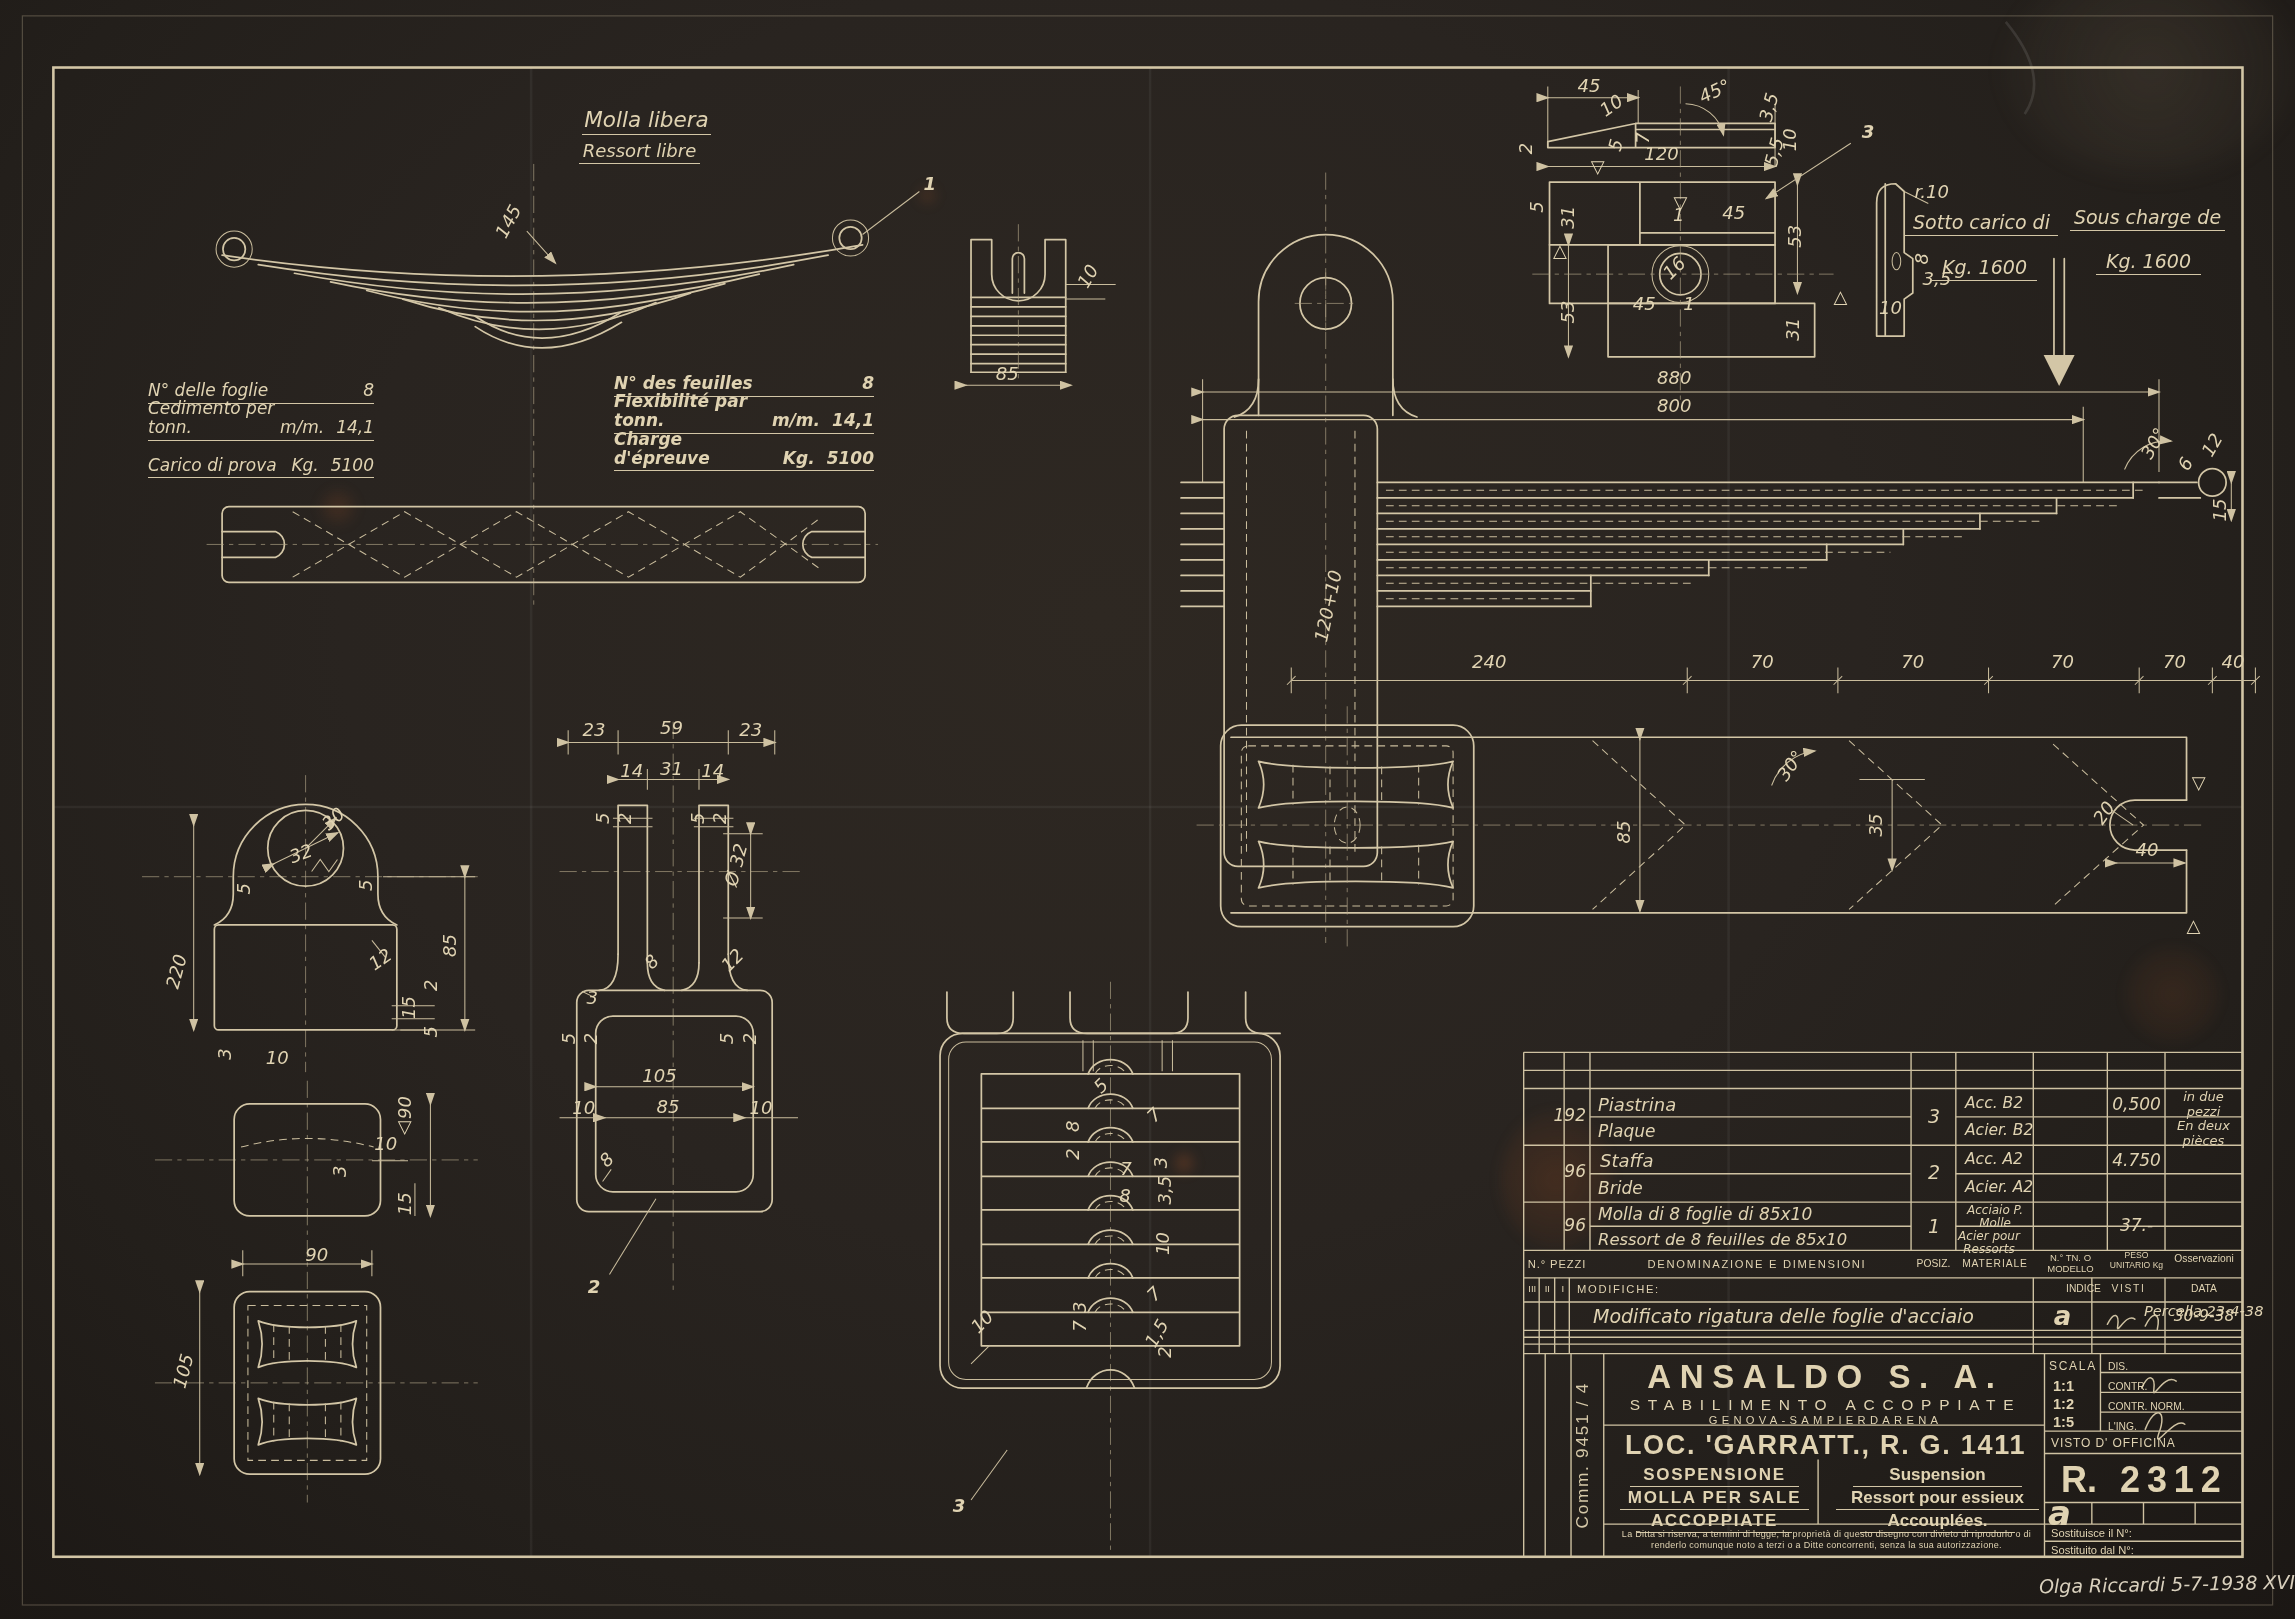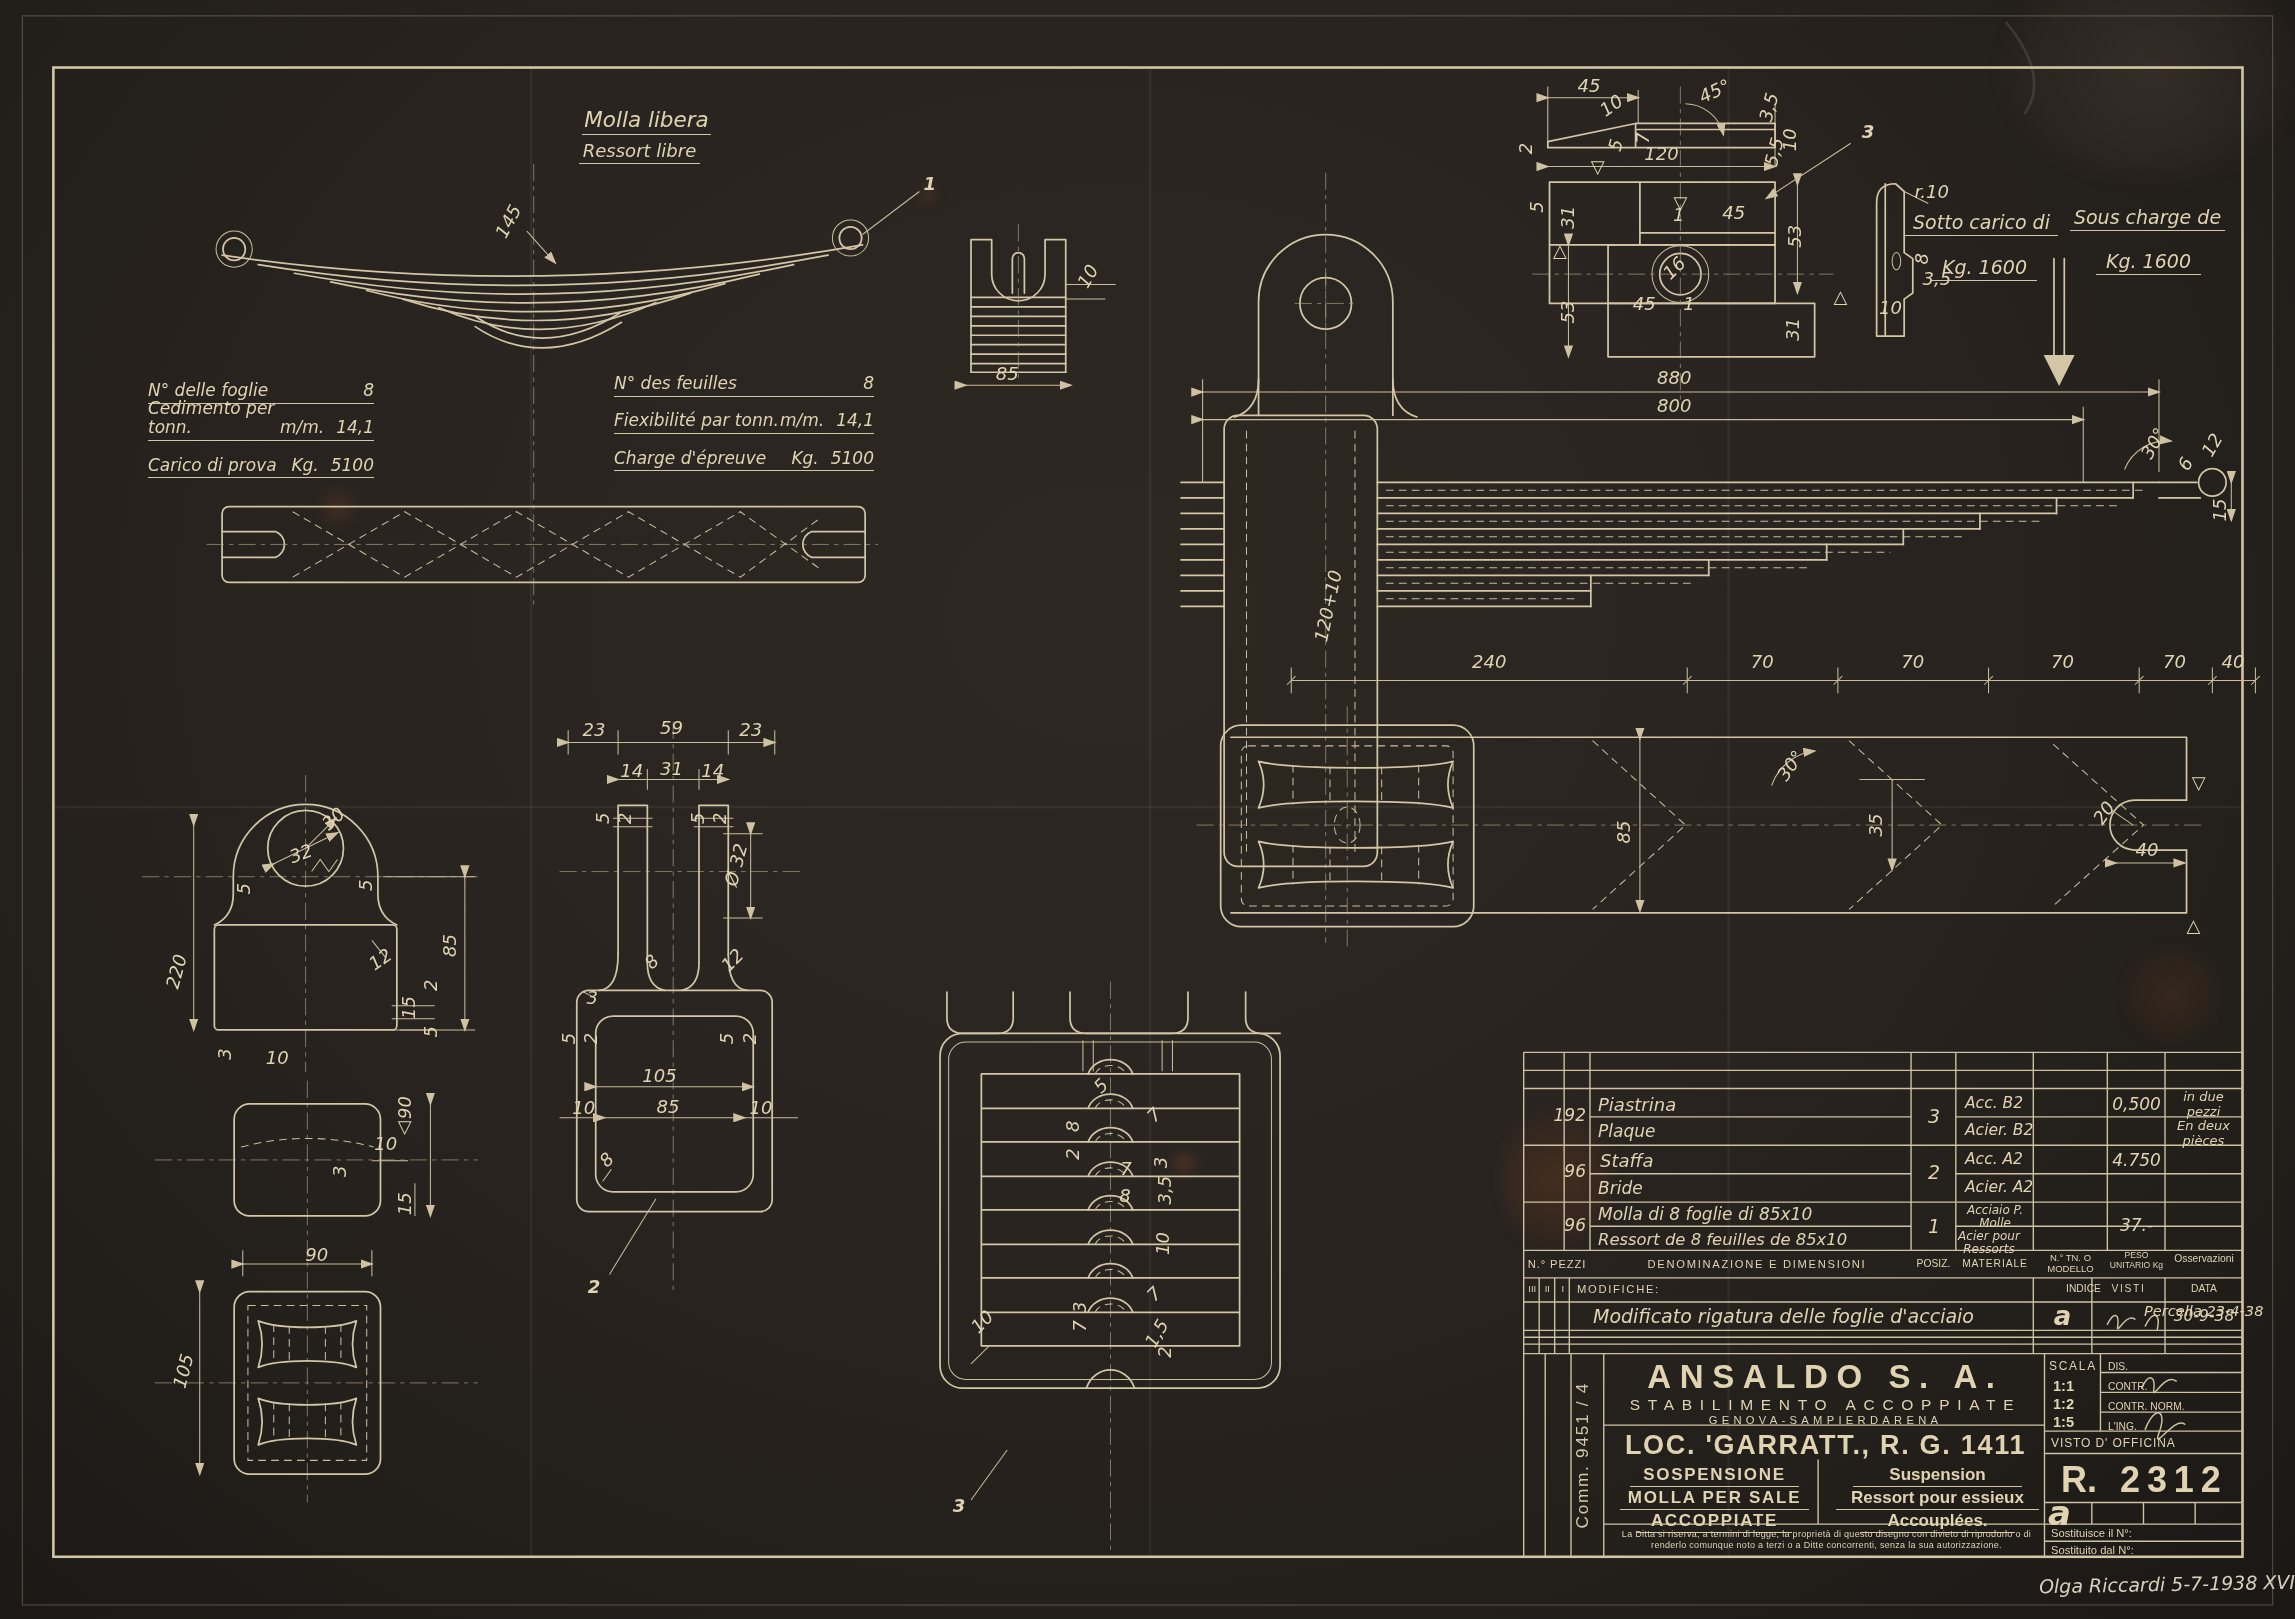--- a/index.html
+++ b/index.html
@@ -387,21 +387,21 @@
         <span class="unit">m/m.</span>
         <span>14,1</span>
       </div>
     <div class="spec-row">
         <span class="lab">Carico di prova</span>
         <span class="unit">Kg.</span>
         <span>5100</span>
       </div>
   </div>
 
-  <div class="ov" style="left:614px;top:367px;width:260px;">
+  <div class="ov" style="left:614px;top:367px;width:260px;font-weight:bold;">
     <div class="spec-row">
         <span class="lab">N° des feuilles</span>
         <span class="unit"></span>
         <span>8</span>
       </div>
     <div class="spec-row">
         <span class="lab">Fiexibilité par tonn.</span>
         <span class="unit">m/m.</span>
         <span>14,1</span>
       </div>

